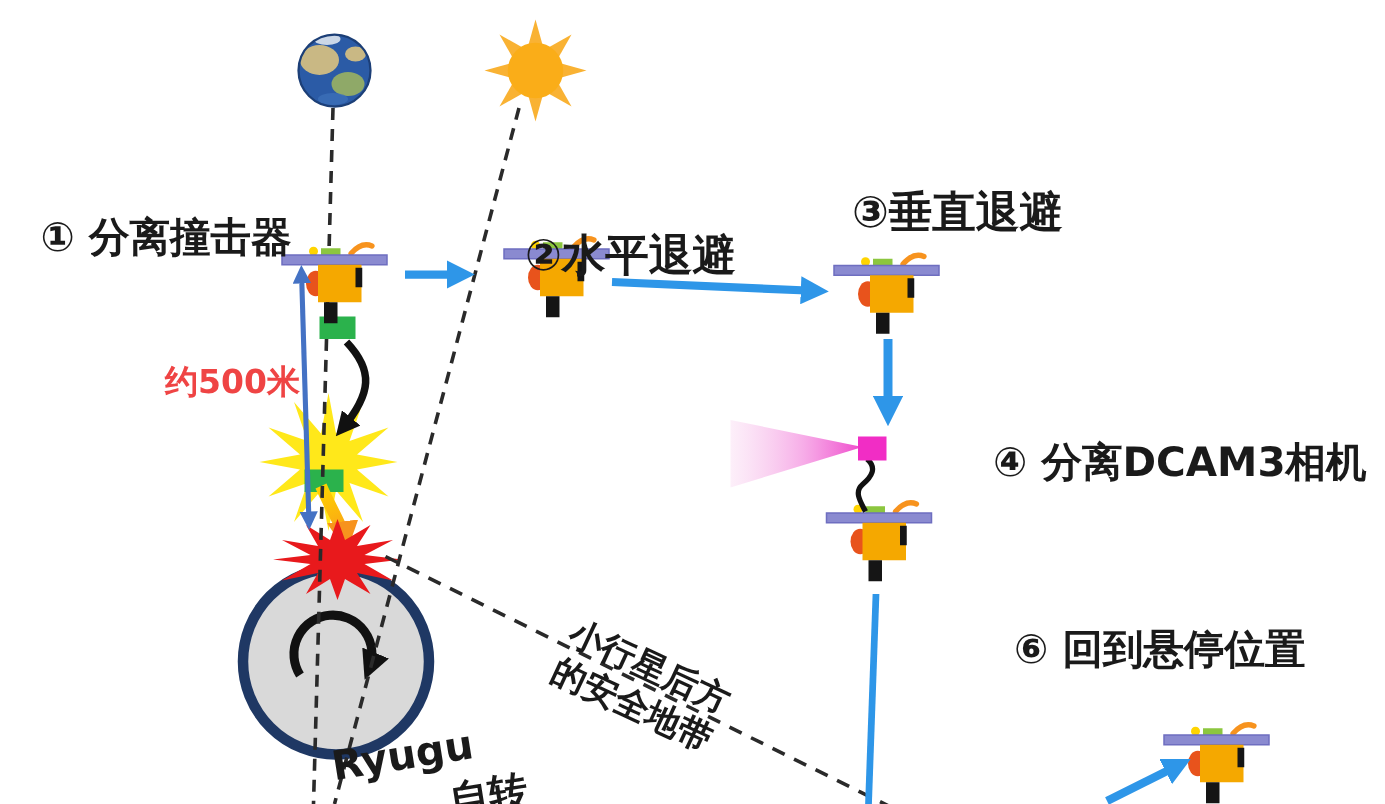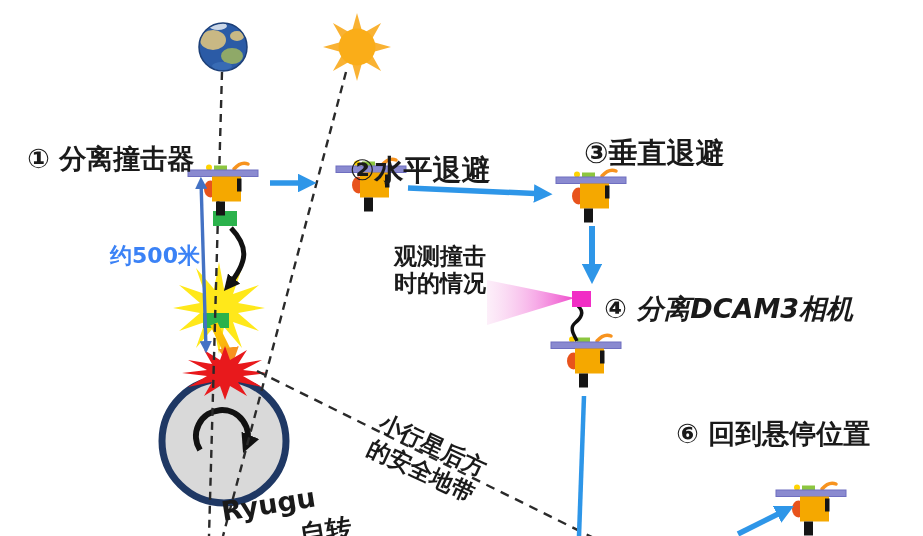--- a/index.html
+++ b/index.html
@@ -13,24 +13,24 @@
   #art{position:absolute;left:0;top:0;}
   .lbl{
     position:absolute;
     color:#1a1a1a;
     font-weight:700;
     white-space:nowrap;
     line-height:1.12;
   }
   .lbl-step1{left:27px;top:144px;font-size:27px;}
   .lbl-step2{left:350px;top:110px;font-size:29px;margin-top:44px;}
-  .lbl-step3{left:568px;top:137px;font-size:29px;margin-left:16px;}
-  .lbl-step4{left:604px;top:294px;font-size:27px;font-style:italic;}
+  .lbl-step3{left:568px;top:125px;font-size:29px;}
+  .lbl-step4{left:662px;top:294px;font-size:27px;}
   .lbl-step6{left:676px;top:419px;width:192px;text-align:center;font-size:27px;line-height:30px;}
-  .lbl-distance{left:108px;top:244px;width:92px;text-align:right;font-size:22px;color:#3b82f6;}
+  .lbl-distance{left:108px;top:244px;width:92px;text-align:right;font-size:22px;color:#ef4444;}
   .lbl-observe{left:380px;top:243px;width:120px;text-align:center;font-size:23px;line-height:27px;}
   .lbl-safezone{
     left:342px;top:430px;width:170px;text-align:center;
     font-size:23px;line-height:28px;
     transform:rotate(25deg);transform-origin:50% 50%;
   }
   .lbl-ryugu{left:224px;top:497px;font-size:27px;font-weight:600;transform:rotate(-9deg);transform-origin:0 100%;}
   .lbl-ryugu-rotation{left:298px;top:521px;font-size:26px;font-weight:600;transform:rotate(-9deg);transform-origin:0 0;}
 </style>
 </head>
@@ -143,24 +143,20 @@
   </svg>
 
   <div class="lbl lbl-step1">① 分离撞击器</div>
   <div class="lbl lbl-step2">②水平退避</div>
   <div class="lbl lbl-step3">③垂直退避</div>
   <div class="lbl lbl-step4">④ 分离DCAM3相机</div>
   <div class="lbl lbl-step6">
     <div>⑥ 回到悬停位置</div>
   </div>
   <div class="lbl lbl-distance">约500米</div>
-  <div class="lbl lbl-observe">
-    <div>观测撞击</div>
-    <div>时的情况</div>
-  </div>
   <div class="lbl lbl-safezone">
     <div>小行星后方</div>
     <div>的安全地带</div>
   </div>
   <div class="lbl lbl-ryugu">Ryugu</div>
   <div class="lbl lbl-ryugu-rotation">自转</div>
 
 </div>
 
 </body></html>

